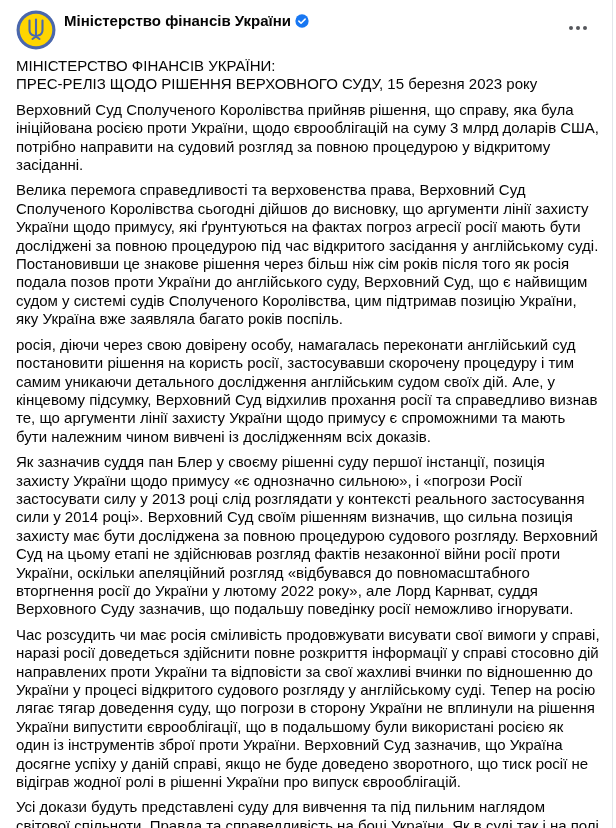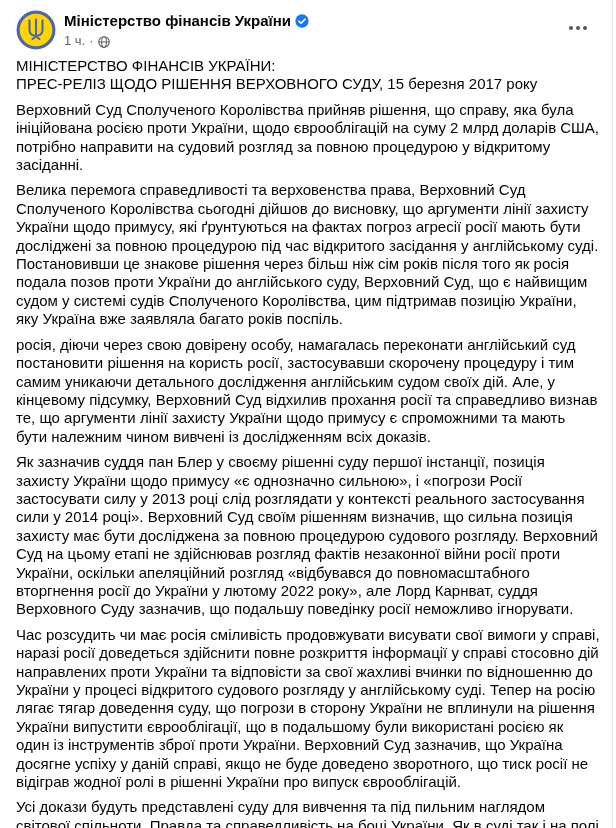--- a/index.html
+++ b/index.html
@@ -129,44 +129,35 @@
     </svg>
 
     <div class="header-meta">
       <div class="name-row">
         <span class="page-name">Міністерство фінансів України</span>
         <svg class="verified" viewBox="0 0 20 20">
           <circle cx="10" cy="10" r="9.5" fill="#1877f2"></circle>
           <path d="M5.5 10.2 L8.6 13.2 L14.5 7.3" stroke="#ffffff" stroke-width="2.2" fill="none" stroke-linecap="round" stroke-linejoin="round"></path>
         </svg>
       </div>
-      <div class="sub-row">
-        <span>1 ч.</span>
-        <span class="dot-sep">·</span>
-        <svg class="globe" viewBox="0 0 16 16">
-          <circle cx="8" cy="8" r="7" fill="none" stroke="#65676b" stroke-width="1.6"></circle>
-          <ellipse cx="8" cy="8" rx="3.2" ry="7" fill="none" stroke="#65676b" stroke-width="1.4"></ellipse>
-          <path d="M1.2 8 H14.8" stroke="#65676b" stroke-width="1.4"></path>
-        </svg>
-      </div>
     </div>
 
     <div class="more-btn">
       <i></i>
       <i></i>
       <i></i>
     </div>
   </div>
 
   <div class="post-text">
     <div class="para">
       <span class="title-line">МІНІСТЕРСТВО ФІНАНСІВ УКРАЇНИ:</span>
-      <span class="title-line">ПРЕС-РЕЛІЗ ЩОДО РІШЕННЯ ВЕРХОВНОГО СУДУ,  15 березня 2017 року</span>
+      <span class="title-line">ПРЕС-РЕЛІЗ ЩОДО РІШЕННЯ ВЕРХОВНОГО СУДУ,  15 березня 2023 року</span>
     </div>
-    <p class="para">Верховний Суд Сполученого Королівства прийняв рішення, що справу, яка була ініційована росією проти України, щодо єврооблігацій на суму 2 млрд доларів США, потрібно направити на судовий розгляд за повною процедурою у відкритому засіданні.</p>
+    <p class="para">Верховний Суд Сполученого Королівства прийняв рішення, що справу, яка була ініційована росією проти України, щодо єврооблігацій на суму 3 млрд доларів США, потрібно направити на судовий розгляд за повною процедурою у відкритому засіданні.</p>
     <p class="para">Велика перемога справедливості та верховенства права, Верховний Суд Сполученого Королівства сьогодні дійшов до висновку, що аргументи лінії захисту України щодо примусу, які ґрунтуються на фактах погроз агресії росії мають бути досліджені за повною процедурою під час відкритого засідання у англійському суді. Постановивши це знакове рішення через більш ніж сім років після того як росія подала позов проти України до англійського суду, Верховний Суд, що є найвищим судом у системі судів Сполученого Королівства, цим підтримав позицію України, яку Україна вже заявляла багато років поспіль.</p>
     <p class="para">росія, діючи через свою довірену особу, намагалась переконати англійський суд постановити рішення на користь росії, застосувавши скорочену процедуру і тим самим уникаючи детального дослідження англійським судом своїх дій. Але, у кінцевому підсумку, Верховний Суд відхилив прохання росії та справедливо визнав те, що аргументи лінії захисту України щодо примусу є спроможними та мають бути належним чином вивчені із дослідженням всіх доказів.</p>
     <p class="para">Як зазначив суддя пан Блер у своєму рішенні суду першої інстанції, позиція захисту України щодо примусу «є однозначно сильною», і «погрози Росії застосувати силу у 2013 році слід розглядати у контексті реального застосування сили у 2014 році». Верховний Суд своїм рішенням визначив, що сильна позиція захисту має бути досліджена за повною процедурою судового розгляду. Верховний Суд на цьому етапі не здійснював розгляд фактів незаконної війни росії проти України, оскільки апеляційний розгляд «відбувався до повномасштабного вторгнення росії до України у лютому 2022 року», але Лорд Карнват, суддя Верховного Суду зазначив, що подальшу поведінку росії неможливо ігнорувати.</p>
     <p class="para">Час розсудить чи має росія сміливість продовжувати висувати свої вимоги у справі, наразі росії доведеться здійснити повне розкриття інформації у справі стосовно дій направлених проти України та відповісти за свої жахливі вчинки по відношенню до України у процесі відкритого судового розгляду у англійському суді. Тепер на росію лягає тягар доведення суду, що погрози в сторону України не вплинули на рішення України випустити єврооблігації, що в подальшому були використані росією як один із інструментів зброї проти України. Верховний Суд зазначив, що Україна досягне успіху у даній справі, якщо не буде доведено зворотного, що тиск росії не відіграв жодної ролі в рішенні України про випуск єврооблігацій.</p>
     <p class="para">Усі докази будуть представлені суду для вивчення та під пильним наглядом світової спільноти. Правда та справедливість на боці України. Як в суді так і на полі бою, Україна буде боротись проти росії до кінця, з повної вірою, що зрештою перемога буде за Україною.</p>
   </div>
 
   <div class="right-edge-line"></div>
 </div>
 

